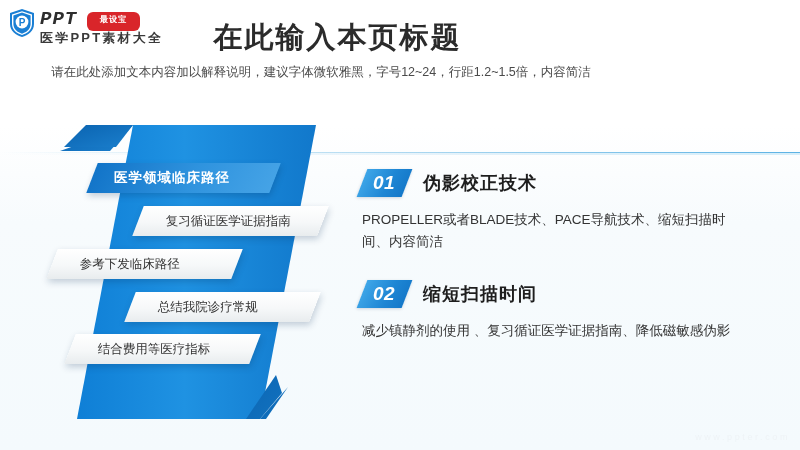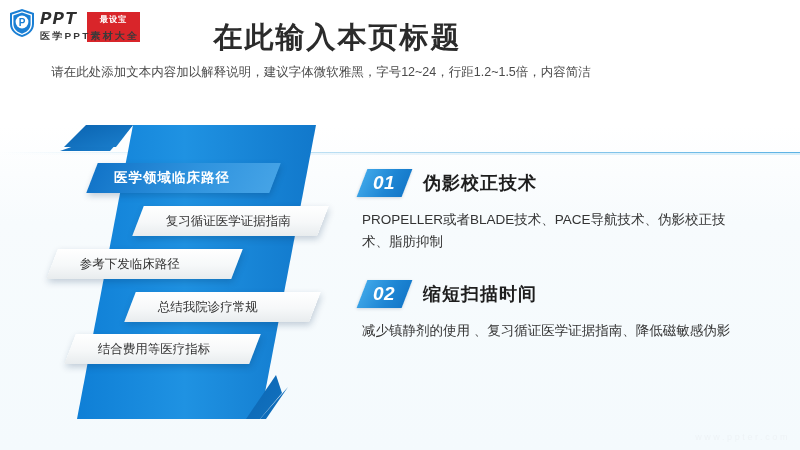--- a/index.html
+++ b/index.html
@@ -26,31 +26,31 @@
 
   
   .logo{position:absolute;left:8px;top:6px;width:150px;height:34px;}
   .logo-shield{position:absolute;left:0;top:2px;width:28px;height:30px;}
   .logo-ppt{
     position:absolute;left:32px;top:2px;
     font-size:19px;font-weight:bold;font-style:italic;color:#2d2d2d;
     letter-spacing:1px;font-family:Liberation Mono, monospace;
   }
   .logo-badge{
-    position:absolute;left:79px;top:6px;width:53px;height:30px;
-    background:#d9252a;border-radius:0;overflow:hidden;
+    position:absolute;left:79px;top:6px;width:53px;height:19px;
+    background:#d9252a;border-radius:6px;overflow:hidden;
   }
   .logo-badge span{
     display:block;text-align:center;color:#fff;font-size:9px;
     line-height:15px;letter-spacing:1px;font-weight:bold;
     transform:scale(.92);
   }
   .logo-sub{
     position:absolute;left:32px;top:23px;
-    font-size:10px;color:#3a3a3a;letter-spacing:2.2px;font-weight:bold;
+    font-size:13px;color:#3a3a3a;letter-spacing:2.2px;font-weight:bold;
     white-space:nowrap;transform:scaleY(.95);
   }
 
   
   .title{
     position:absolute;left:0;top:18px;width:675px;text-align:center;
     font-size:29px;font-weight:bold;color:#2b2b2b;letter-spacing:2px;
   }
   .subtitle{
     position:absolute;left:0;top:62px;width:642px;text-align:center;
@@ -199,21 +199,21 @@
 
 <div class="content">
 
   <div class="section">
     <div class="sec-head">
       <div class="num-badge">
         <span>01</span>
       </div>
       <div class="sec-title">伪影校正技术</div>
     </div>
-    <div class="sec-body">PROPELLER或者BLADE技术、PACE导航技术、伪影校正技术、脂肪抑制</div>
+    <div class="sec-body">PROPELLER或者BLADE技术、PACE导航技术、缩短扫描时间、内容简洁</div>
   </div>
 
   <div class="section">
     <div class="sec-head">
       <div class="num-badge">
         <span>02</span>
       </div>
       <div class="sec-title">缩短扫描时间</div>
     </div>
     <div class="sec-body">减少镇静剂的使用 、复习循证医学证据指南、降低磁敏感伪影</div>

